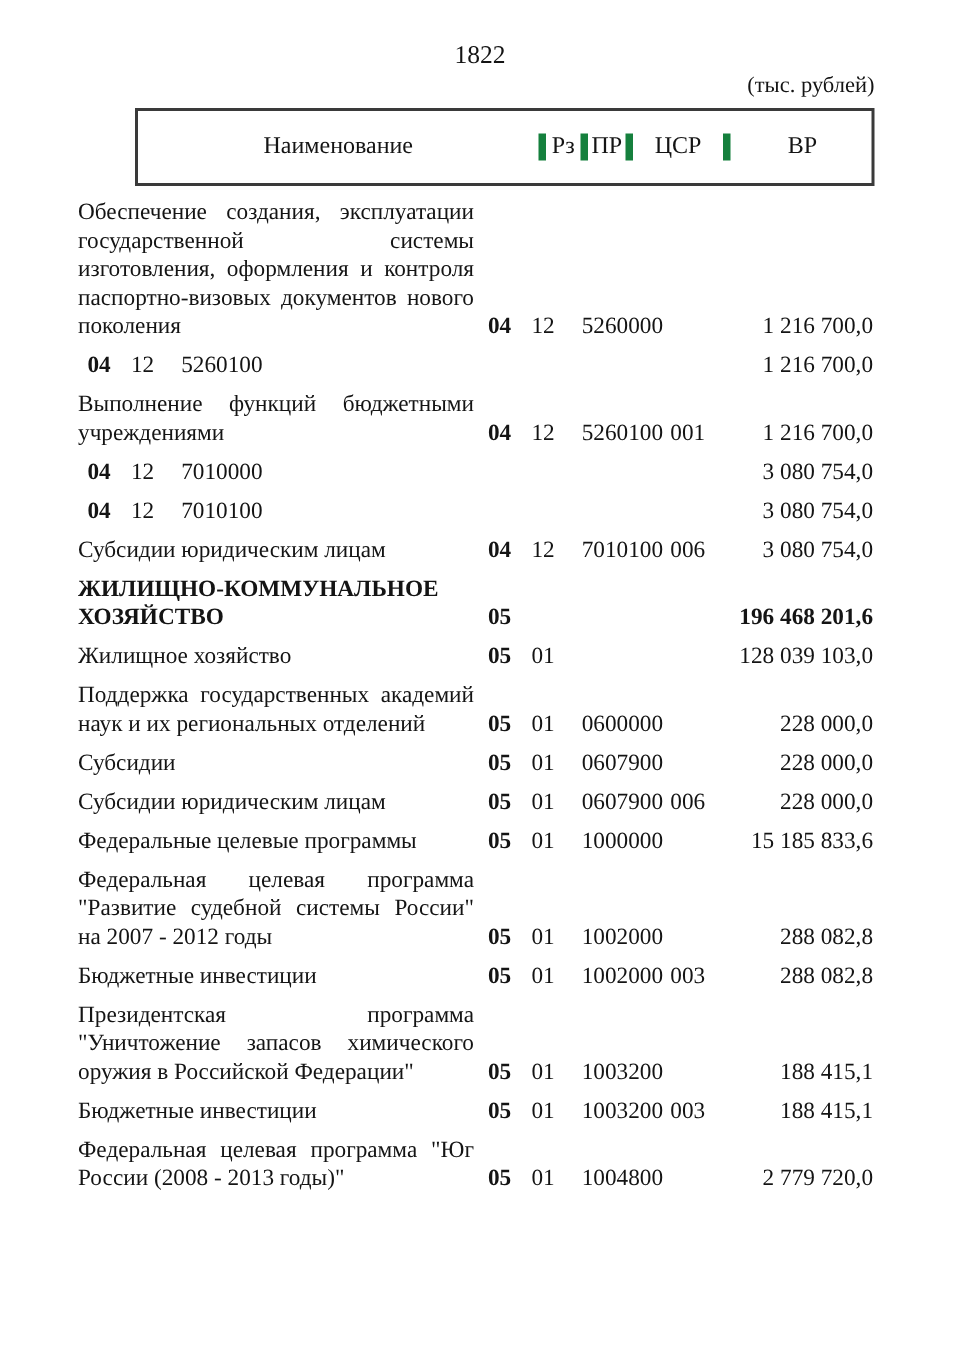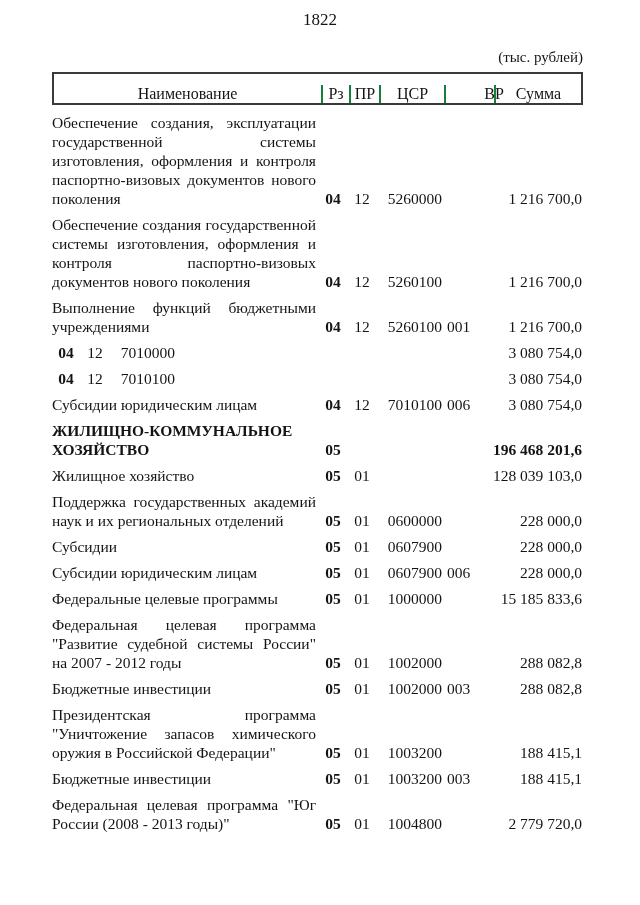--- a/index.html
+++ b/index.html
@@ -7,49 +7,50 @@
     position: relative;
     width: 640px;
     height: 905px;
     background: #ffffff;
     font-family: "Liberation Serif", "DejaVu Serif", serif;
     color: #141414;
     overflow: hidden;
   }
   .page-number {
     position: absolute;
-    top: 10px; left: 0; width: 100%;
+    top: 27px; left: 0; width: 100%;
     text-align: center;
     font-size: 17px;
   }
   .units-note {
     position: absolute;
     top: 49px;
     right: 57px;
     font-size: 15px;
   }
   .budget-table {
     position: absolute;
     left: 52px;
     top: 72px;
     width: 531px;
   }
   .thead {
     display: flex;
     border: 2px solid #3a3a3a;
     box-sizing: border-box;
-    height: 33px;
-    align-items: flex-end;
+    height: 52px;
+    align-items: center;
+    margin-left: 38px;
   }
   .thead .hcell {
     display: flex;
     align-items: center;
     justify-content: center;
     font-size: 16px;
-    border-left: 2px solid #15803d;
+    border-left: 5px solid #15803d;
     box-sizing: border-box;
     white-space: nowrap;
   }
   .thead .hcell:first-child { border-left: none; }
   .h-name { width: 267px; }
   .h-rz   { width: 28px; }
   .h-pr   { width: 30px; }
   .h-csr  { width: 65px; }
   .h-vr   { width: 33px; padding-left: 48px; }
   .h-sum  { flex: 1; }
@@ -83,34 +84,32 @@
   <div class="page-number">1822</div>
   <div class="units-note">(тыс. рублей)</div>
 
   <div class="budget-table">
     <div class="thead">
       <div class="hcell h-name">Наименование</div>
       <div class="hcell h-rz">Рз</div>
       <div class="hcell h-pr">ПР</div>
       <div class="hcell h-csr">ЦСР</div>
       <div class="hcell h-vr">ВР</div>
-      <div class="hcell h-sum">Сумма</div>
     </div>
     <div class="tbody">
   <div class="row">
     <div class="c-name">Обеспечение создания, эксплуатации государственной системы изготовления, оформления и контроля паспортно-визовых документов нового поколения</div>
     <div class="c-rz">04</div>
     <div class="c-pr">12</div>
     <div class="c-csr">5260000</div>
     <div class="c-vr"></div>
     <div class="c-sum">1 216 700,0</div>
   </div>
 
   <div class="row">
-    <div class="c-name">Обеспечение создания государственной системы изготовления, оформления и контроля паспортно-визовых документов нового поколения</div>
     <div class="c-rz">04</div>
     <div class="c-pr">12</div>
     <div class="c-csr">5260100</div>
     <div class="c-vr"></div>
     <div class="c-sum">1 216 700,0</div>
   </div>
 
   <div class="row">
     <div class="c-name">Выполнение функций бюджетными учреждениями</div>
     <div class="c-rz">04</div>

